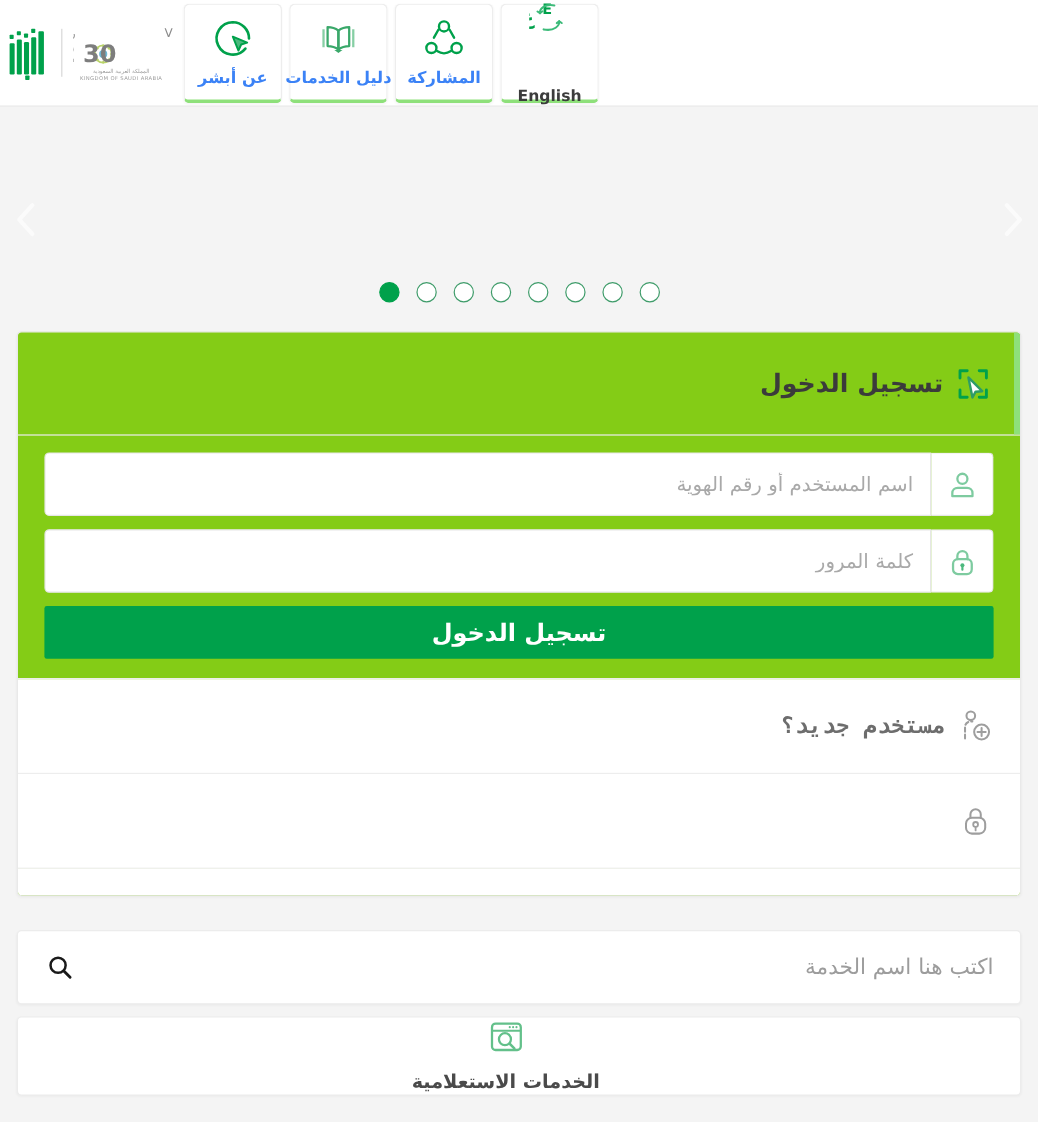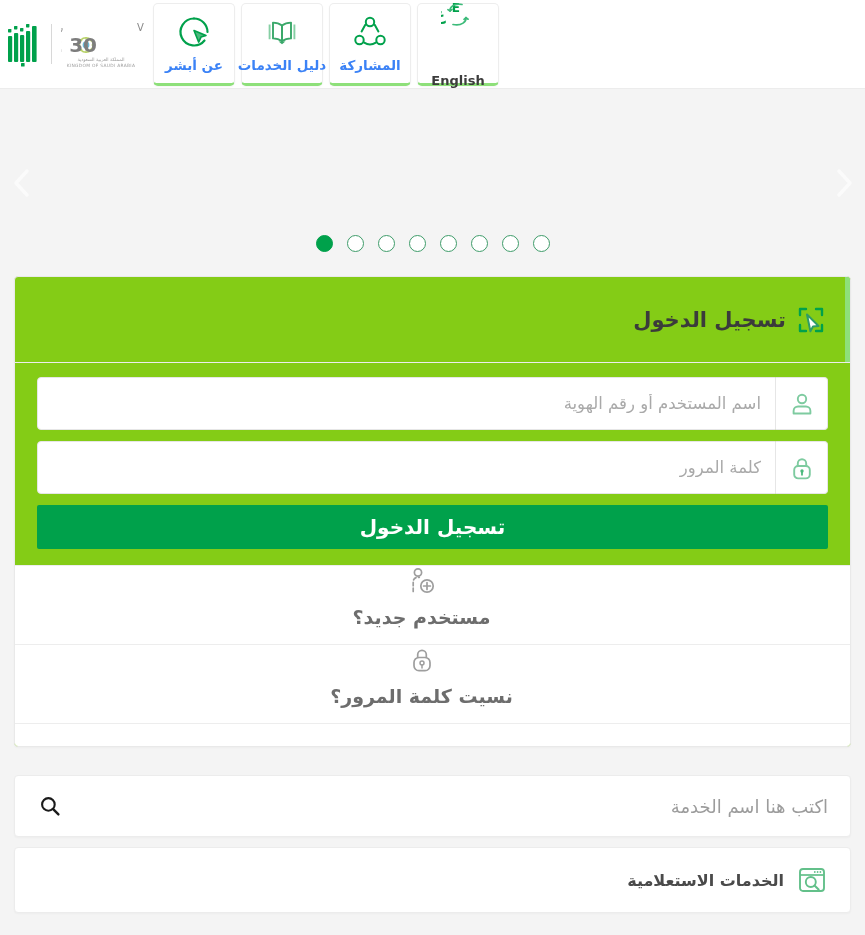--- a/index.html
+++ b/index.html
@@ -252,28 +252,29 @@
     font-family: "DejaVu Sans", "Liberation Sans", sans-serif;
     font-size: 20px;
     font-weight: bold;
     cursor: pointer;
     margin-top: 2px;
   }
 
   .link-row {
     height: 79px;
     display: flex;
-    flex-direction: column;
+    flex-direction: row;
     align-items: center;
     justify-content: flex-start;
     padding: 0 22px 0 0;
     gap: 10px;
     border-bottom: 1px solid #ededed;
     cursor: pointer;
     background: #fff;
+    font-family: Liberation Mono, monospace;
   }
   .link-row:last-child { border-bottom: none; }
 
   .link-row .link-label {
     font-size: 19px;
     color: #6d6d6d;
     font-weight: bold;
     order: 2;
   }
   .link-row .link-icon { order: 1; display: flex; align-items: center; }
@@ -329,21 +330,21 @@
     background: #ffffff;
     border: 1px solid #ececec;
     border-radius: 4px;
     box-shadow: 0 1px 2px rgba(0,0,0,0.03);
     padding: 0 22px 0 0;
   }
 
   .service-row {
     height: 64px;
     display: flex;
-    flex-direction: row;
+    flex-direction: column;
     align-items: center;
     justify-content: flex-start;
     gap: 12px;
     cursor: pointer;
   }
 
   .service-row .service-label {
     font-size: 16px;
     color: #4a4a4a;
     font-weight: bold;
@@ -548,21 +549,20 @@
 
     <div class="link-row">
       <span class="link-icon">
         <svg width="30" height="30" viewBox="0 0 30 30" aria-hidden="true">
           <rect x="7" y="12.5" width="16" height="13.2" rx="5" fill="none" stroke="#9e9e9e" stroke-width="1.7"></rect>
           <path d="M10.7 12.5V9.6a4.3 4.3 0 0 1 8.6 0v2.9" fill="none" stroke="#9e9e9e" stroke-width="1.7" stroke-linecap="round"></path>
           <circle cx="15" cy="18" r="2" fill="none" stroke="#9e9e9e" stroke-width="1.5"></circle>
           <path d="M15 20v3" stroke="#9e9e9e" stroke-width="1.5" stroke-linecap="round"></path>
         </svg>
       </span>
-      <span class="link-label">نسيت كلمة المرور؟</span>
     </div>
 
     <div class="card-footer-strip"></div>
   </div>
 
   <div class="gap"></div>
 
   <div class="search-card">
     <input class="search-input" type="text" placeholder="اكتب هنا اسم الخدمة" style="">
     <button class="search-btn">

